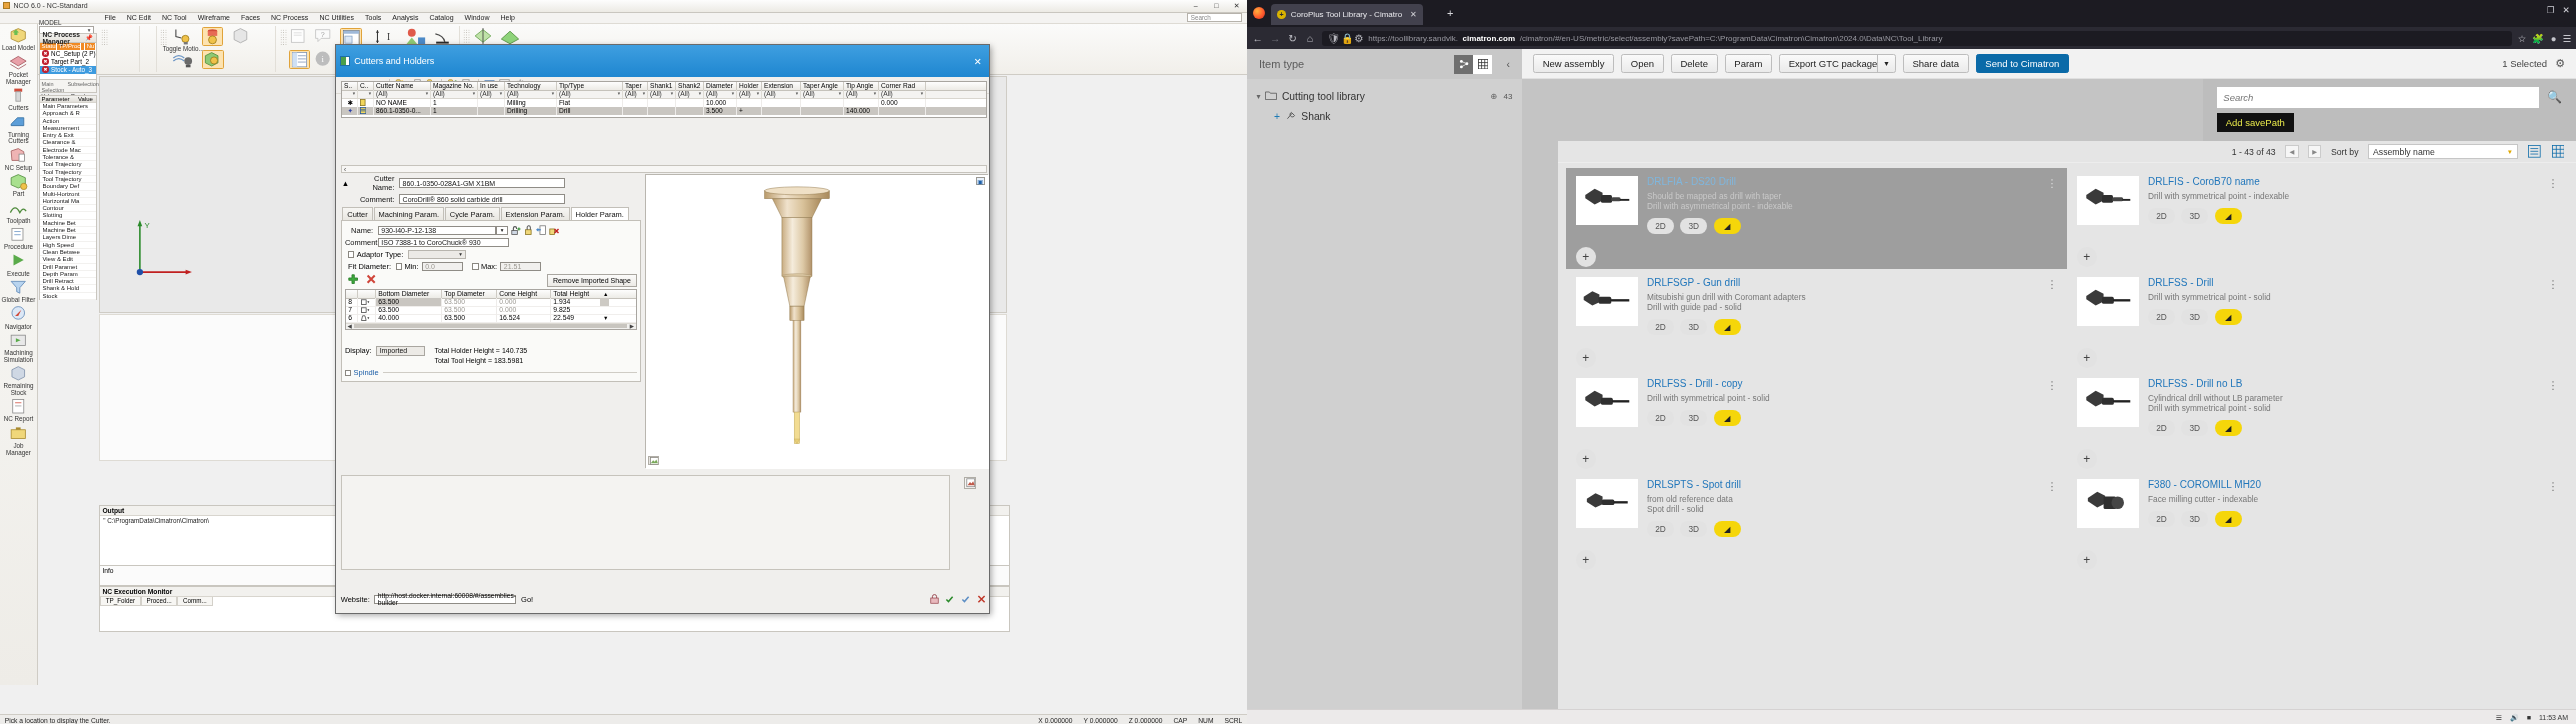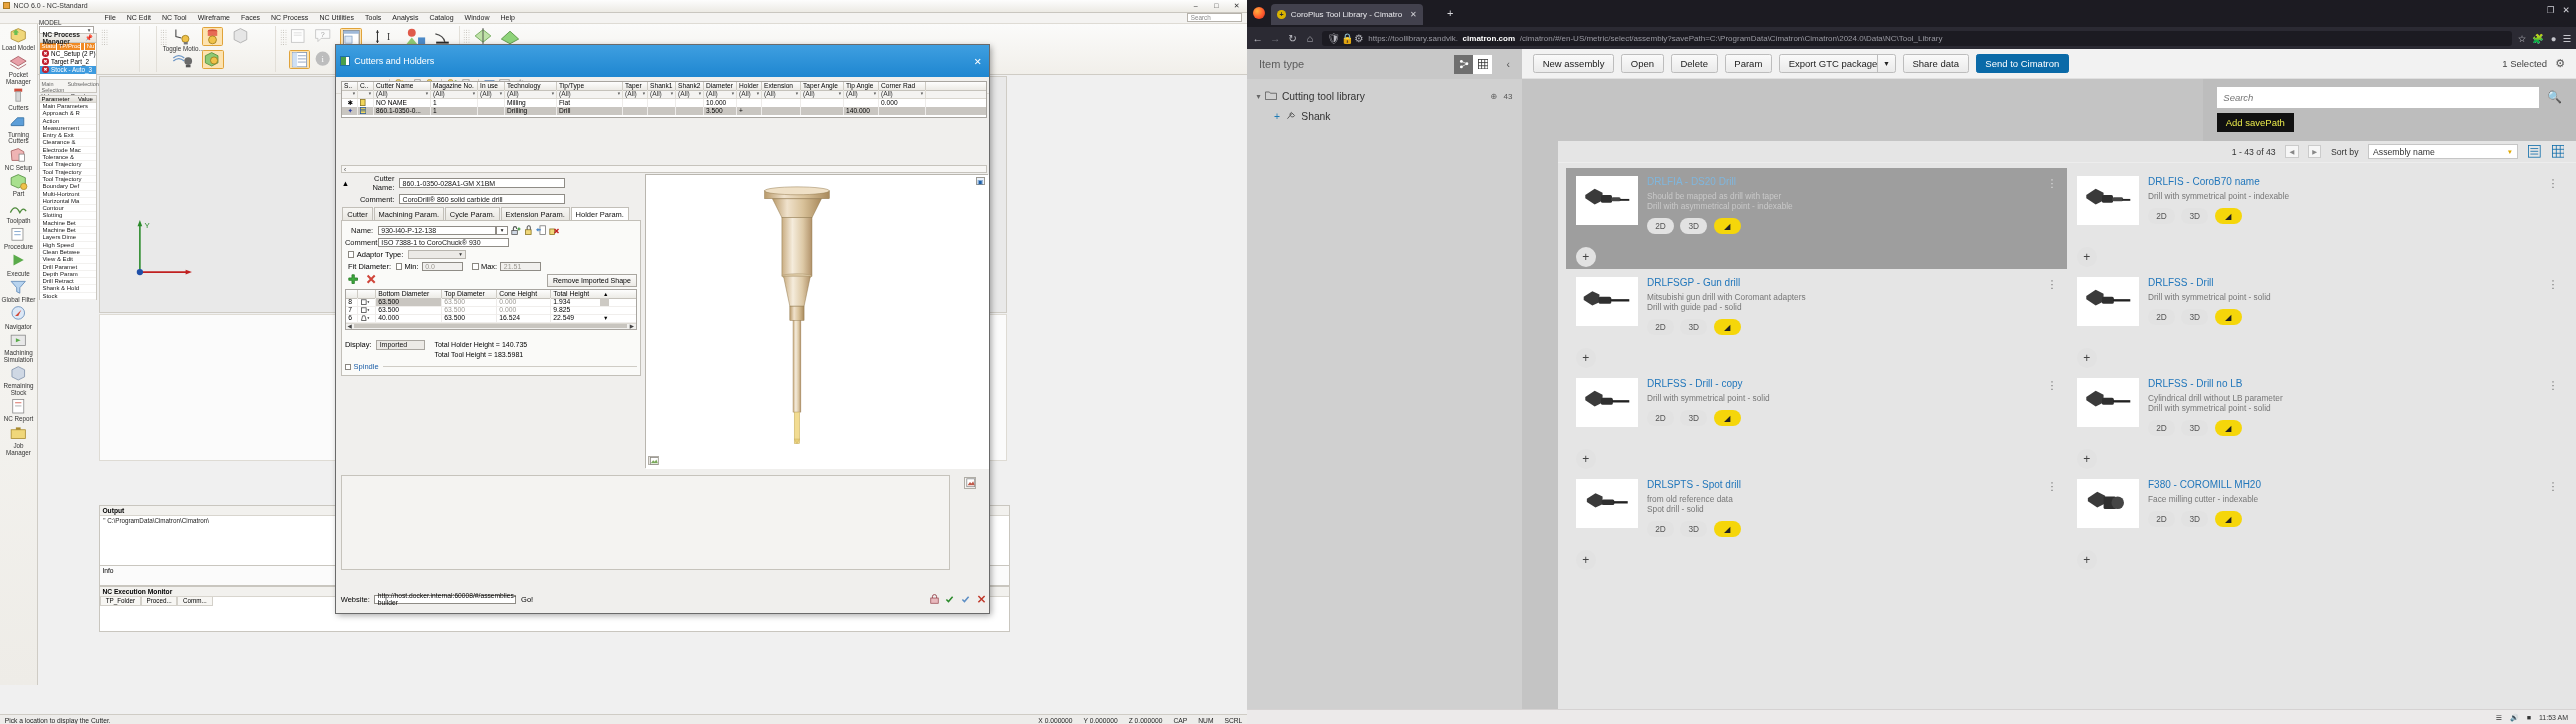--- a/index.html
+++ b/index.html
@@ -995,21 +995,21 @@
             <div style="width:49px;border-right:none;">22.549</div>
             <div style="width:9.5px;border-right:none;text-align:center;font-size:5.5px;">▼</div>
           </div>
           <div class="hsb">
             <span>◀</span>
             <span class="bar"></span>
             <span>▶</span>
           </div>
         </div>
 
-        <div style="display:flex;align-items:flex-start;margin-top:10px;">
+        <div style="display:flex;align-items:flex-start;margin-top:16px;">
           <div style="display:flex;align-items:center;">
             <span style="font-size:7.5px;margin-right:4.7px;">Display:</span>
             <div class="fin" style="width:49px;background:#eceae6;border-color:#a9a6a0;position:relative;">Imported</div>
             <span style="margin-left:-9.5px;font-size:4.7px;color:#444;">▼</span>
           </div>
           <div style="margin-left:14px;font-size:7px;line-height:9.5px;">
             <div>Total Holder Height = 140.735</div>
             <div>Total Tool Height = 183.5981</div>
           </div>
         </div>

